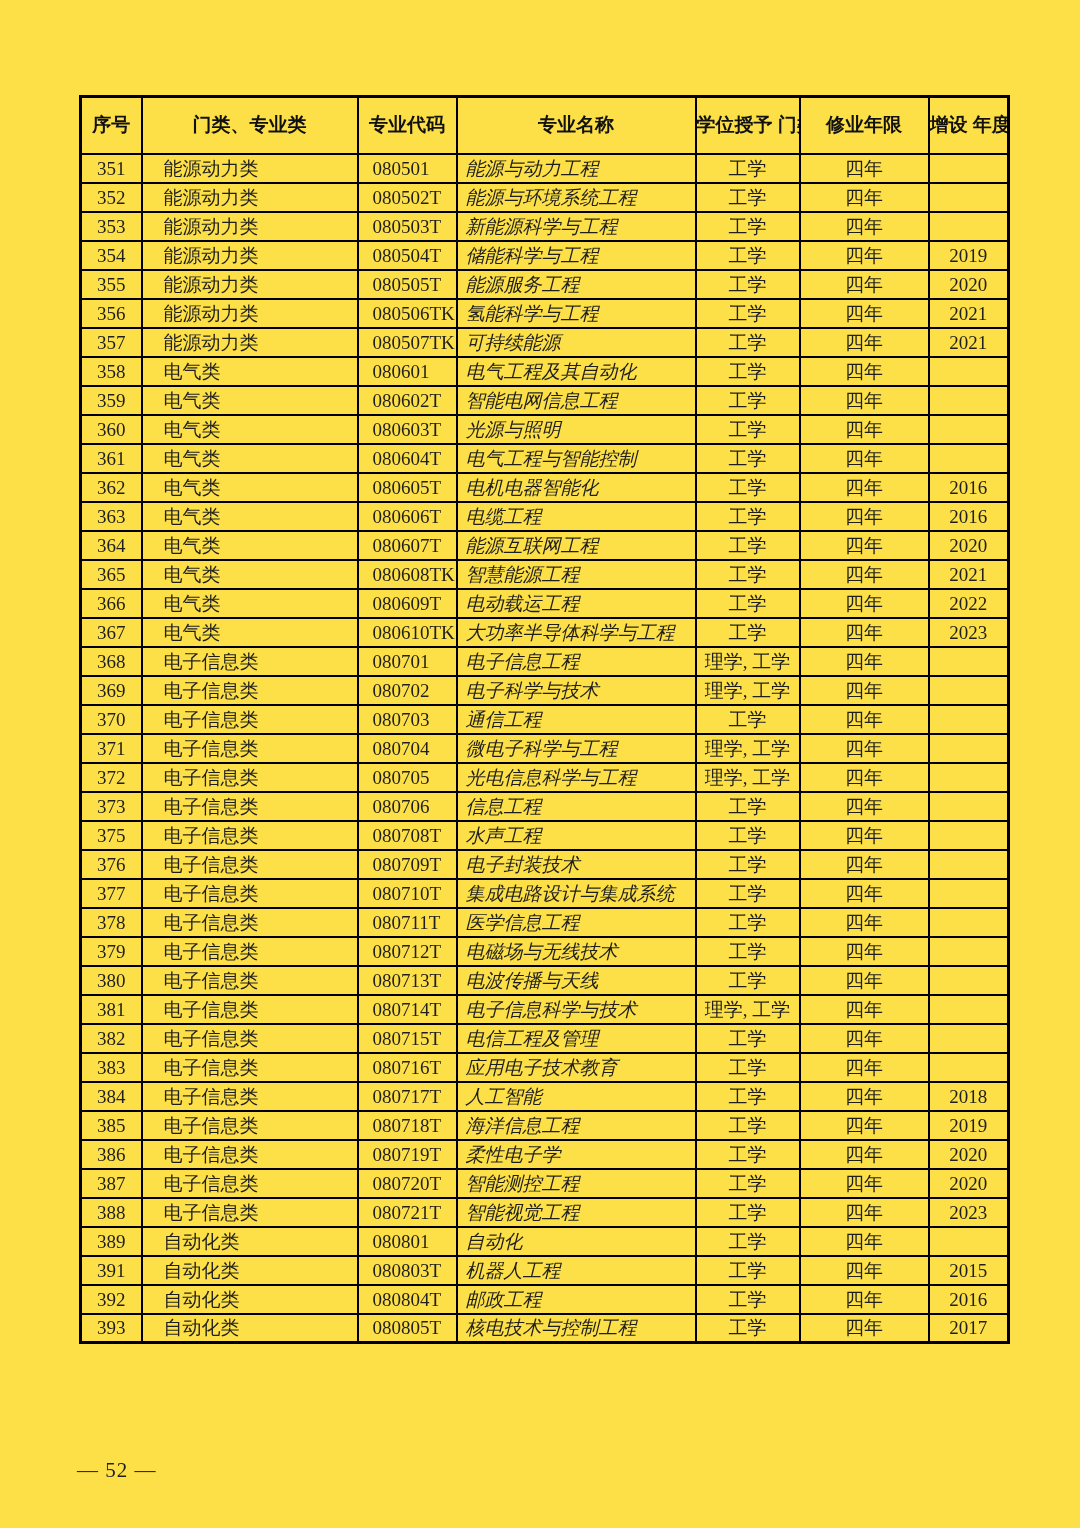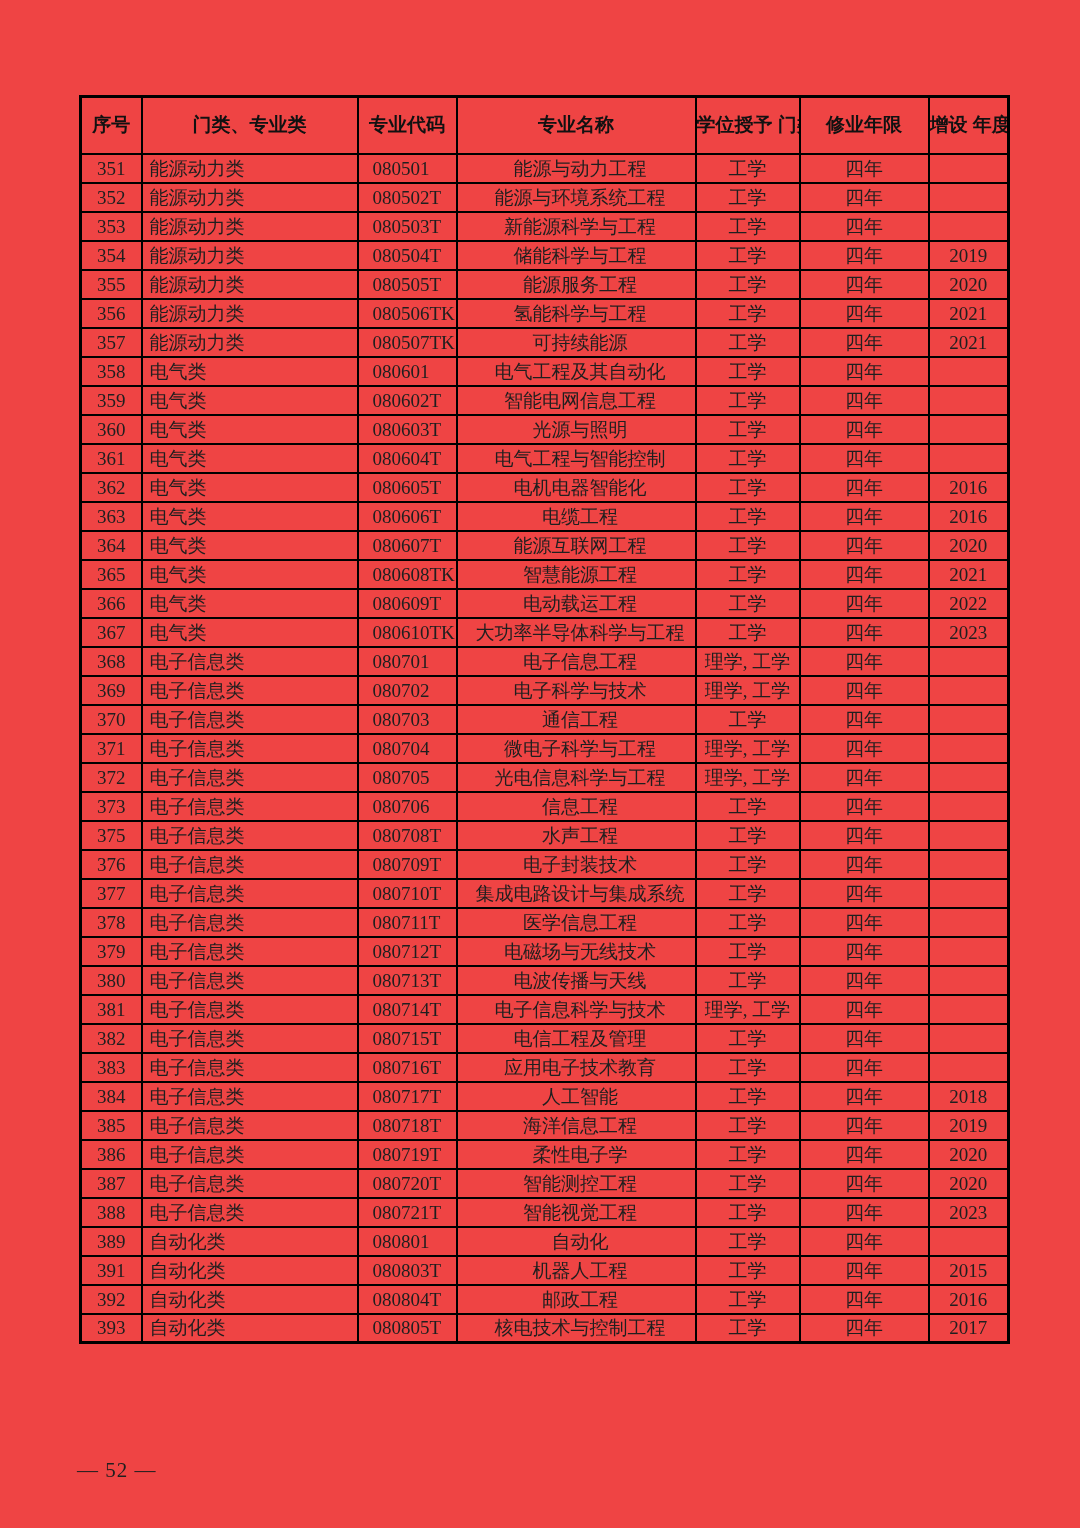--- a/index.html
+++ b/index.html
@@ -1,20 +1,20 @@
 <!DOCTYPE html>
 <html><head>
 <meta charset="utf-8">
 <style>
   html, body { margin: 0; padding: 0; background: #e8e8e8; }
   .page {
     position: relative;
     width: 1080px;
     height: 1528px;
-    background: #ef4444;
+    background: #fde047;
     font-family: "Liberation Serif", "DejaVu Serif", serif;
     color: #1f1f1f;
     overflow: hidden;
   }
   table.majors {
     position: absolute;
     left: 79px;
     top: 95px;
     width: 928px;
     border-collapse: collapse;
@@ -39,23 +39,23 @@
     padding: 0;
     color: #111;
   }
   td {
     font-size: 19px;
     line-height: 1;
     vertical-align: middle;
     padding: 0;
   }
   td.c-seq        { text-align: center; }
-  td.c-category   { text-align: left; padding-left: 7px; }
+  td.c-category   { text-align: left; padding-left: 21px; }
   td.c-code       { text-align: left; padding-left: 14px; }
-  td.c-name       { text-align: center; padding-left: 8px; }
+  td.c-name       { text-align: left; padding-left: 8px; font-style: italic; }
   td.c-degree     { text-align: center; }
   td.c-duration   { text-align: center; border-radius: 10px; }
   td.c-year_added { text-align: center; }
   .footer-page-number {
     position: absolute;
     left: 77px;
     top: 1458px;
     font-size: 21px;
     color: #1f1f1f;
     letter-spacing: 1px;

